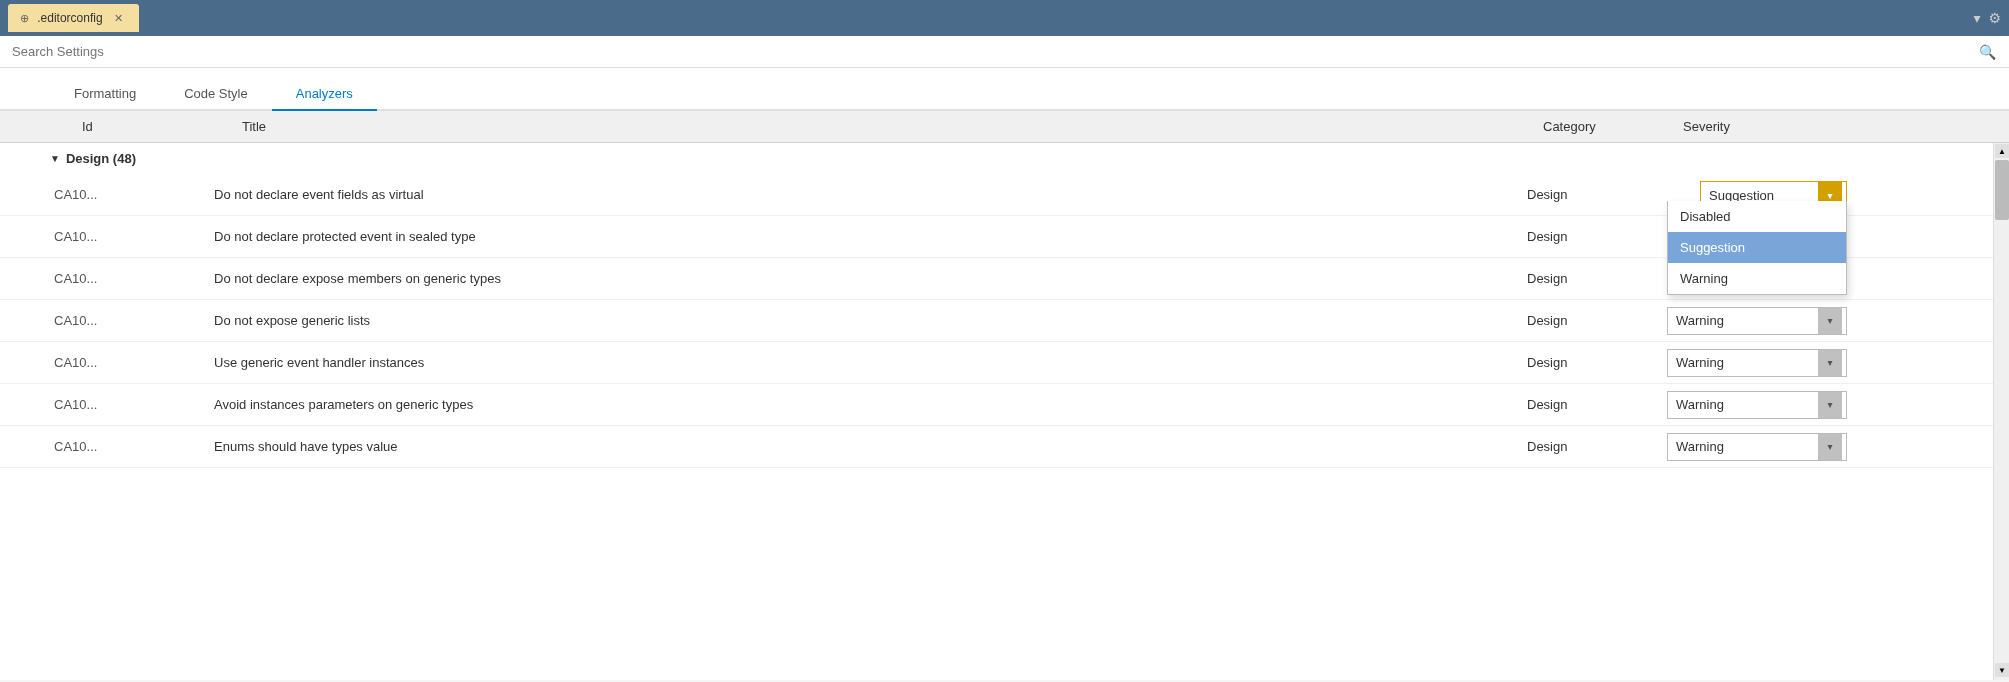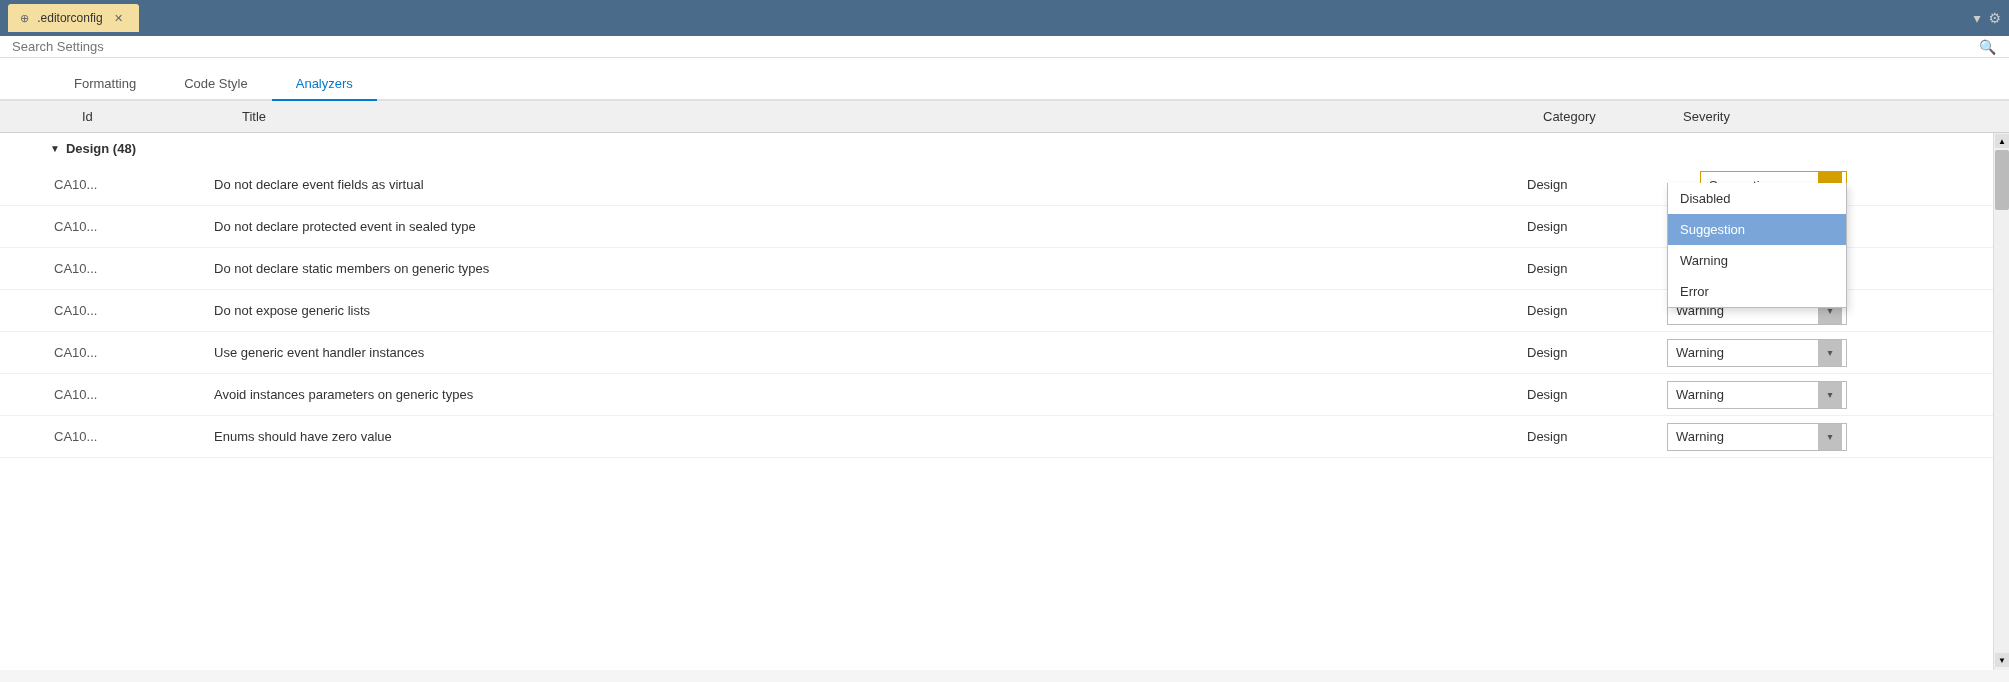--- a/index.html
+++ b/index.html
@@ -49,21 +49,21 @@
     }
     .title-bar-btn {
       color: #ccc;
       font-size: 14px;
       cursor: pointer;
     }
 
     
     .search-bar {
       background: #fff;
-      height: 22px;
+      height: 32px;
       display: flex;
       align-items: center;
       padding: 0 12px;
       border-bottom: 1px solid #ddd;
       position: relative;
     }
     .search-input {
       border: none;
       outline: none;
       width: 100%;
@@ -209,21 +209,21 @@
       justify-content: center;
       color: #555;
       font-size: 10px;
       flex-shrink: 0;
       margin-left: auto;
     }
 
     
     .dropdown-list {
       position: absolute;
-      top: 12px;
+      top: 20px;
       left: 0;
       width: 180px;
       background: #fff;
       border: 1px solid #bbb;
       border-top: none;
       z-index: 100;
       box-shadow: 2px 4px 8px rgba(0,0,0,0.15);
     }
     .dropdown-item {
       padding: 8px 12px;
@@ -356,23 +356,20 @@
               <div class="dropdown-list">
                 <div class="dropdown-item">
                   <span>Disabled</span>
                 </div>
                 <div class="dropdown-item selected">
                   <span>Suggestion</span>
                 </div>
                 <div class="dropdown-item">
                   <span>Warning</span>
                 </div>
-                <div class="dropdown-item">
-                  <span>Error</span>
-                </div>
               </div>
             </div>
           </div>
         </div>
 
         <div class="table-row">
           <div class="cell cell-id">CA10...</div>
           <div class="cell">Do not declare protected event in sealed type</div>
           <div class="cell">Design</div>
           <div class="cell">
@@ -380,21 +377,21 @@
               <div class="dropdown-btn">
                 <span>Warning</span>
                 <div class="dropdown-arrow-normal">▾</div>
               </div>
             </div>
           </div>
         </div>
 
         <div class="table-row">
           <div class="cell cell-id">CA10...</div>
-          <div class="cell">Do not declare static members on generic types</div>
+          <div class="cell">Do not declare expose members on generic types</div>
           <div class="cell">Design</div>
           <div class="cell">
             <div class="severity-dropdown">
               <div class="dropdown-btn">
                 <span>Warning</span>
                 <div class="dropdown-arrow-normal">▾</div>
               </div>
             </div>
           </div>
         </div>
@@ -436,21 +433,21 @@
               <div class="dropdown-btn">
                 <span>Warning</span>
                 <div class="dropdown-arrow-normal">▾</div>
               </div>
             </div>
           </div>
         </div>
 
         <div class="table-row">
           <div class="cell cell-id">CA10...</div>
-          <div class="cell">Enums should have zero value</div>
+          <div class="cell">Enums should have types value</div>
           <div class="cell">Design</div>
           <div class="cell">
             <div class="severity-dropdown">
               <div class="dropdown-btn">
                 <span>Warning</span>
                 <div class="dropdown-arrow-normal">▾</div>
               </div>
             </div>
           </div>
         </div>

